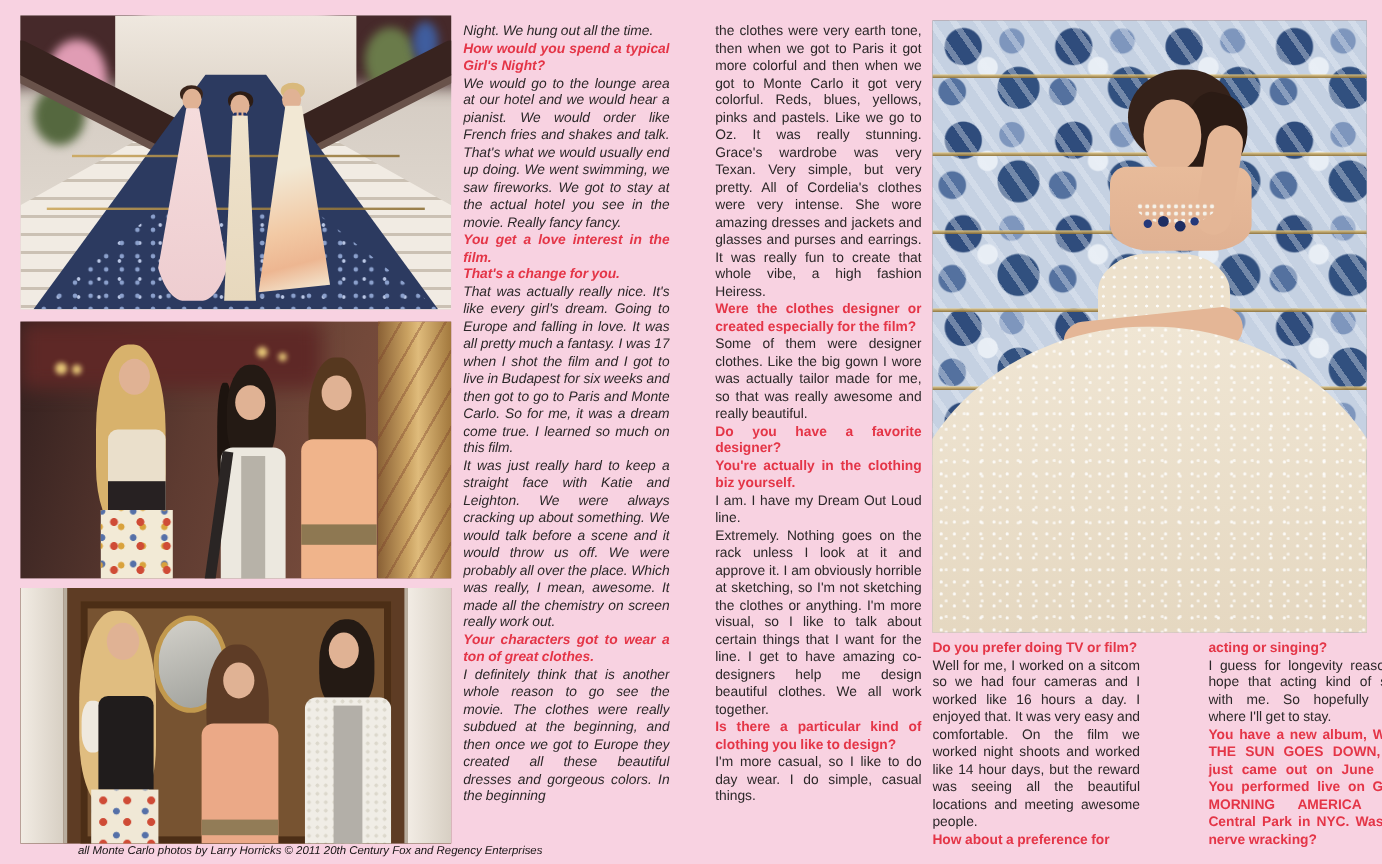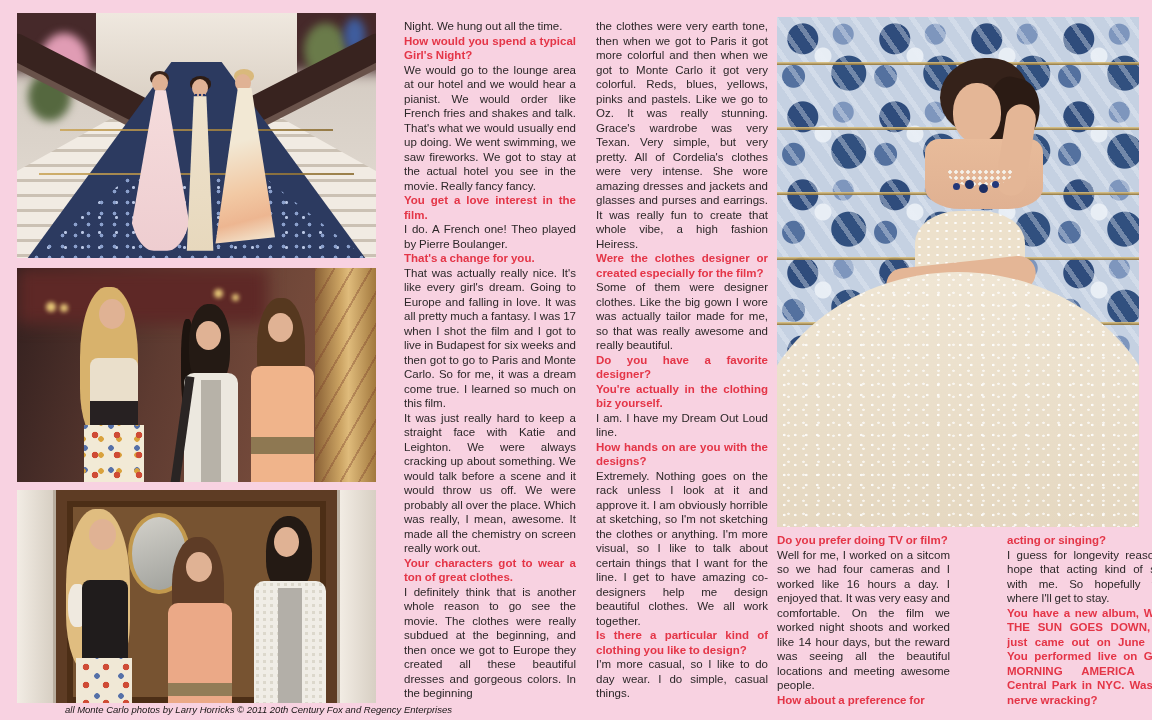--- a/index.html
+++ b/index.html
@@ -270,40 +270,38 @@
     <div class="abs face"></div>
     <div class="abs chest"></div>
     <div class="abs handarm"></div>
     <div class="abs neckl"></div>
     <div class="abs gem"></div>
     <div class="abs bodice"></div>
     <div class="abs armcross"></div>
     <div class="abs gown"></div>
   </div>
 
-  <div class="col" style="left:404px;top:19px;width:172px;height:698px;">
+  <div class="col" style="left:386px;top:19px;width:172px;height:698px;font-style:italic;">
       <p class="a">Night. We hung out all the time.</p>
       <p class="q">How would you spend a typical Girl's Night?</p>
       <p class="a">We would go to the lounge area at our hotel and we would hear a pianist. We would order like French fries and shakes and talk. That's what we would usually end up doing. We went swimming, we saw fireworks. We got to stay at the actual hotel you see in the movie. Really fancy fancy.</p>
       <p class="q">You get a love interest in the film.</p>
-      <p class="a">I do. A French one! Theo played by Pierre Boulanger.</p>
       <p class="q">That's a change for you.</p>
       <p class="a">That was actually really nice. It's like every girl's dream. Going to Europe and falling in love. It was all pretty much a fantasy. I was 17 when I shot the film and I got to live in Budapest for six weeks and then got to go to Paris and Monte Carlo. So for me, it was a dream come true. I learned so much on this film.</p>
       <p class="a">It was just really hard to keep a straight face with Katie and Leighton. We were always cracking up about something. We would talk before a scene and it would throw us off. We were probably all over the place. Which was really, I mean, awesome. It made all the chemistry on screen really work out.</p>
       <p class="q">Your characters got to wear a ton of great clothes.</p>
       <p class="a">I definitely think that is another whole reason to go see the movie. The clothes were really subdued at the beginning, and then once we got to Europe they created all these beautiful dresses and gorgeous colors. In the beginning</p>
     </div>
   <div class="col" style="left:596px;top:19px;width:172px;height:698px;">
       <p class="a">the clothes were very earth tone, then when we got to Paris it got more colorful and then when we got to Monte Carlo it got very colorful. Reds, blues, yellows, pinks and pastels. Like we go to Oz. It was really stunning. Grace's wardrobe was very Texan. Very simple, but very pretty. All of Cordelia's clothes were very intense. She wore amazing dresses and jackets and glasses and purses and earrings. It was really fun to create that whole vibe, a high fashion Heiress.</p>
       <p class="q">Were the clothes designer or created especially for the film?</p>
       <p class="a">Some of them were designer clothes. Like the big gown I wore was actually tailor made for me, so that was really awesome and really beautiful.</p>
       <p class="q">Do you have a favorite designer?</p>
       <p class="q">You're actually in the clothing biz yourself.</p>
       <p class="a">I am. I have my Dream Out Loud line.</p>
-      <p class="q">How hands on are you with the designs?</p>
       <p class="a">Extremely. Nothing goes on the rack unless I look at it and approve it. I am obviously horrible at sketching, so I'm not sketching the clothes or anything. I'm more visual, so I like to talk about certain things that I want for the line. I get to have amazing co-designers help me design beautiful clothes. We all work together.</p>
       <p class="q">Is there a particular kind of clothing you like to design?</p>
       <p class="a">I'm more casual, so I like to do day wear. I do simple, casual things.</p>
     </div>
   <div class="col" style="left:777px;top:533px;width:173px;height:186px;">
       <p class="q">Do you prefer doing TV or film?</p>
       <p class="a">Well for me, I worked on a sitcom so we had four cameras and I worked like 16 hours a day. I enjoyed that. It was very easy and comfortable. On the film we worked night shoots and worked like 14 hour days, but the reward was seeing all the beautiful locations and meeting awesome people.</p>
       <p class="q">How about a preference for</p>
     </div>
   <div class="col" style="left:1007px;top:533px;width:172px;height:186px;">

